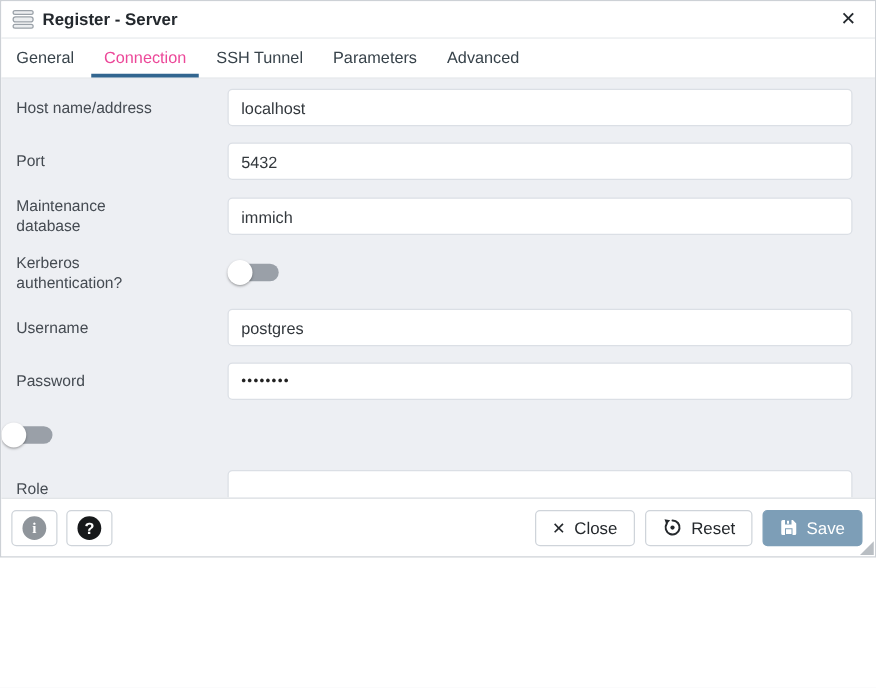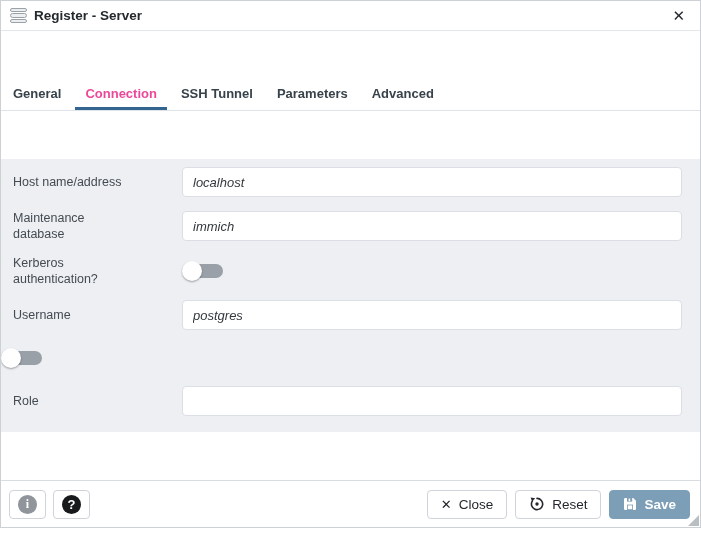--- a/index.html
+++ b/index.html
@@ -1,54 +1,54 @@
 <!DOCTYPE html>
 <html><head>
 <meta charset="utf-8">
 <style>
   * { margin:0; padding:0; box-sizing:border-box; }
   html,body { width:701px; height:550px; font-family:"Liberation Sans","DejaVu Sans",sans-serif; background:#fff; }
-  .dialog { width:701px; height:528px; display:flex; flex-direction:column; border:1px solid #cdd1d6; position:relative; background:#fff; overflow:hidden;gap:48px; }
+  .dialog { width:701px; height:446px; display:flex; flex-direction:column; border:1px solid #cdd1d6; position:relative; background:#fff; overflow:hidden; }
 
   
   .header { height:30px; flex:0 0 30px; display:flex; align-items:center; padding:0 12px 0 9px; background:#fff; border-bottom:1px solid #e4e7ea; }
   .header .title { font-size:13.5px; font-weight:bold; color:#24292e; margin-left:7px; }
   .header .spacer { flex:1; }
   .close-x { font-size:15px; color:#24292e; cursor:pointer; line-height:1; padding:2px 3px; }
   .server-icon { display:flex; flex-direction:column; gap:1px; }
   .server-icon span { display:block; width:17px; height:4.5px; border:1px solid #9aa1a8; background:#eceef0; border-radius:2.5px; }
 
   
   .tabbar { height:32px; flex:0 0 32px; display:flex; align-items:stretch; padding-left:2px; border-bottom:1px solid #dfe3e7; background:#fff; }
-  .tab { display:flex; align-items:center; padding:0 10px; margin-right:4px; font-size:13px; color:#37424a; border-bottom:3px solid transparent; cursor:pointer;font-weight:bold; }
+  .tab { display:flex; align-items:center; padding:0 10px; margin-right:4px; font-size:13px; color:#37424a; border-bottom:3px solid transparent; cursor:pointer; }
   .tab.active { color:#ec4899; border-bottom-color:#326690; }
 
   
   .form { flex:1 1 auto; background:#edeff3; padding:8px 9px 0 0; overflow:hidden; }
   .row { display:flex; align-items:center; margin-bottom:13px; min-height:30px; }
   .row-label { flex:0 0 181px; padding-left:12px; padding-right:44px; font-size:12.5px; color:#454b52; line-height:1.28; }
   .row-control { flex:1 1 auto; margin-right:9px; display:flex; align-items:center; }
-  .text-input { width:100%; height:30px; border:1px solid #dbdfe5; border-radius:4px; background:#fff; font-family:inherit; font-size:13px; color:#33383d; padding:0 10px; outline:none;font-style:italic; }
+  .text-input { width:100%; height:30px; border:1px solid #dbdfe5; border-radius:4px; background:#fff; font-family:inherit; font-size:13px; color:#33383d; padding:0 10px; outline:none; }
   .pwd { font-size:11px; letter-spacing:1px; color:#222; }
 
   
   .toggle { position:relative; width:41px; height:20px; cursor:pointer; flex:0 0 41px; }
   .toggle .track { position:absolute; left:6px; right:0; top:3px; bottom:3px; background:#9aa0a8; border-radius:7px; }
   .toggle .knob { position:absolute; left:0; top:0; width:20px; height:20px; background:#fff; border-radius:50%; box-shadow:0 1px 2px rgba(0,0,0,.35); }
 
   
   .footer { height:47px; flex:0 0 47px; background:#fff; border-top:1px solid #d9dde1; display:flex; align-items:center; padding:0 10px 0 8px; }
   .icon-btn { width:37px; height:29px; border:1px solid #cfd4da; border-radius:4px; background:#fff; display:flex; align-items:center; justify-content:center; margin-right:7px; cursor:pointer; }
   .circ { width:19px; height:19px; border-radius:50%; display:flex; align-items:center; justify-content:center; color:#fff; font-weight:bold; }
   .circ.info { background:#8f959b; font-size:12px; font-family:"Liberation Serif","DejaVu Serif",serif; }
   .circ.help { background:#17191b; font-size:13px; }
   .footer .spacer { flex:1; }
   .btn { height:29px; display:flex; align-items:center; gap:7px; border:1px solid #cfd4da; border-radius:4px; background:#fff; font-family:inherit; font-size:13.5px; color:#24282c; padding:0 13px; margin-left:8px; cursor:pointer; }
   .btn .x-glyph { font-size:13px; line-height:1; }
-  .btn.primary { background:#7d9eb7; border-color:#7d9eb7; color:#fff; font-weight:bold; }
+  .btn.primary { background:#7d9eb7; border-color:#7d9eb7; color:#fff; font-weight:normal; }
 
   .resize-grip { position:absolute; right:1px; bottom:1px; width:0; height:0; border-left:11px solid transparent; border-bottom:11px solid #b9bec3; }
 </style>
 </head>
 <body>
 
 <div class="dialog">
 
   <div class="header">
     <span class="server-icon">
@@ -71,20 +71,26 @@
 
   <div class="form">
 
     <div class="row">
       <div class="row-label">Host name/address</div>
       <div class="row-control">
         <input class="text-input" type="text" value="localhost" style="">
       </div>
     </div>
 
+    <div class="row">
+      <div class="row-label">Port</div>
+      <div class="row-control">
+        <input class="text-input" type="text" value="5432" style="">
+      </div>
+    </div>
 
     <div class="row">
       <div class="row-label">Maintenance database</div>
       <div class="row-control">
         <input class="text-input" type="text" value="immich" style="">
       </div>
     </div>
 
     <div class="row">
       <div class="row-label">Kerberos authentication?</div>
@@ -96,20 +102,26 @@
       </div>
     </div>
 
     <div class="row">
       <div class="row-label">Username</div>
       <div class="row-control">
         <input class="text-input" type="text" value="postgres" style="">
       </div>
     </div>
 
+    <div class="row">
+      <div class="row-label">Password</div>
+      <div class="row-control">
+        <input class="text-input pwd" type="text" value="••••••••" style="">
+      </div>
+    </div>
 
     <div class="row">
       <div class="row-control">
         <div class="toggle">
           <span class="track"></span>
           <span class="knob"></span>
         </div>
       </div>
     </div>
 

